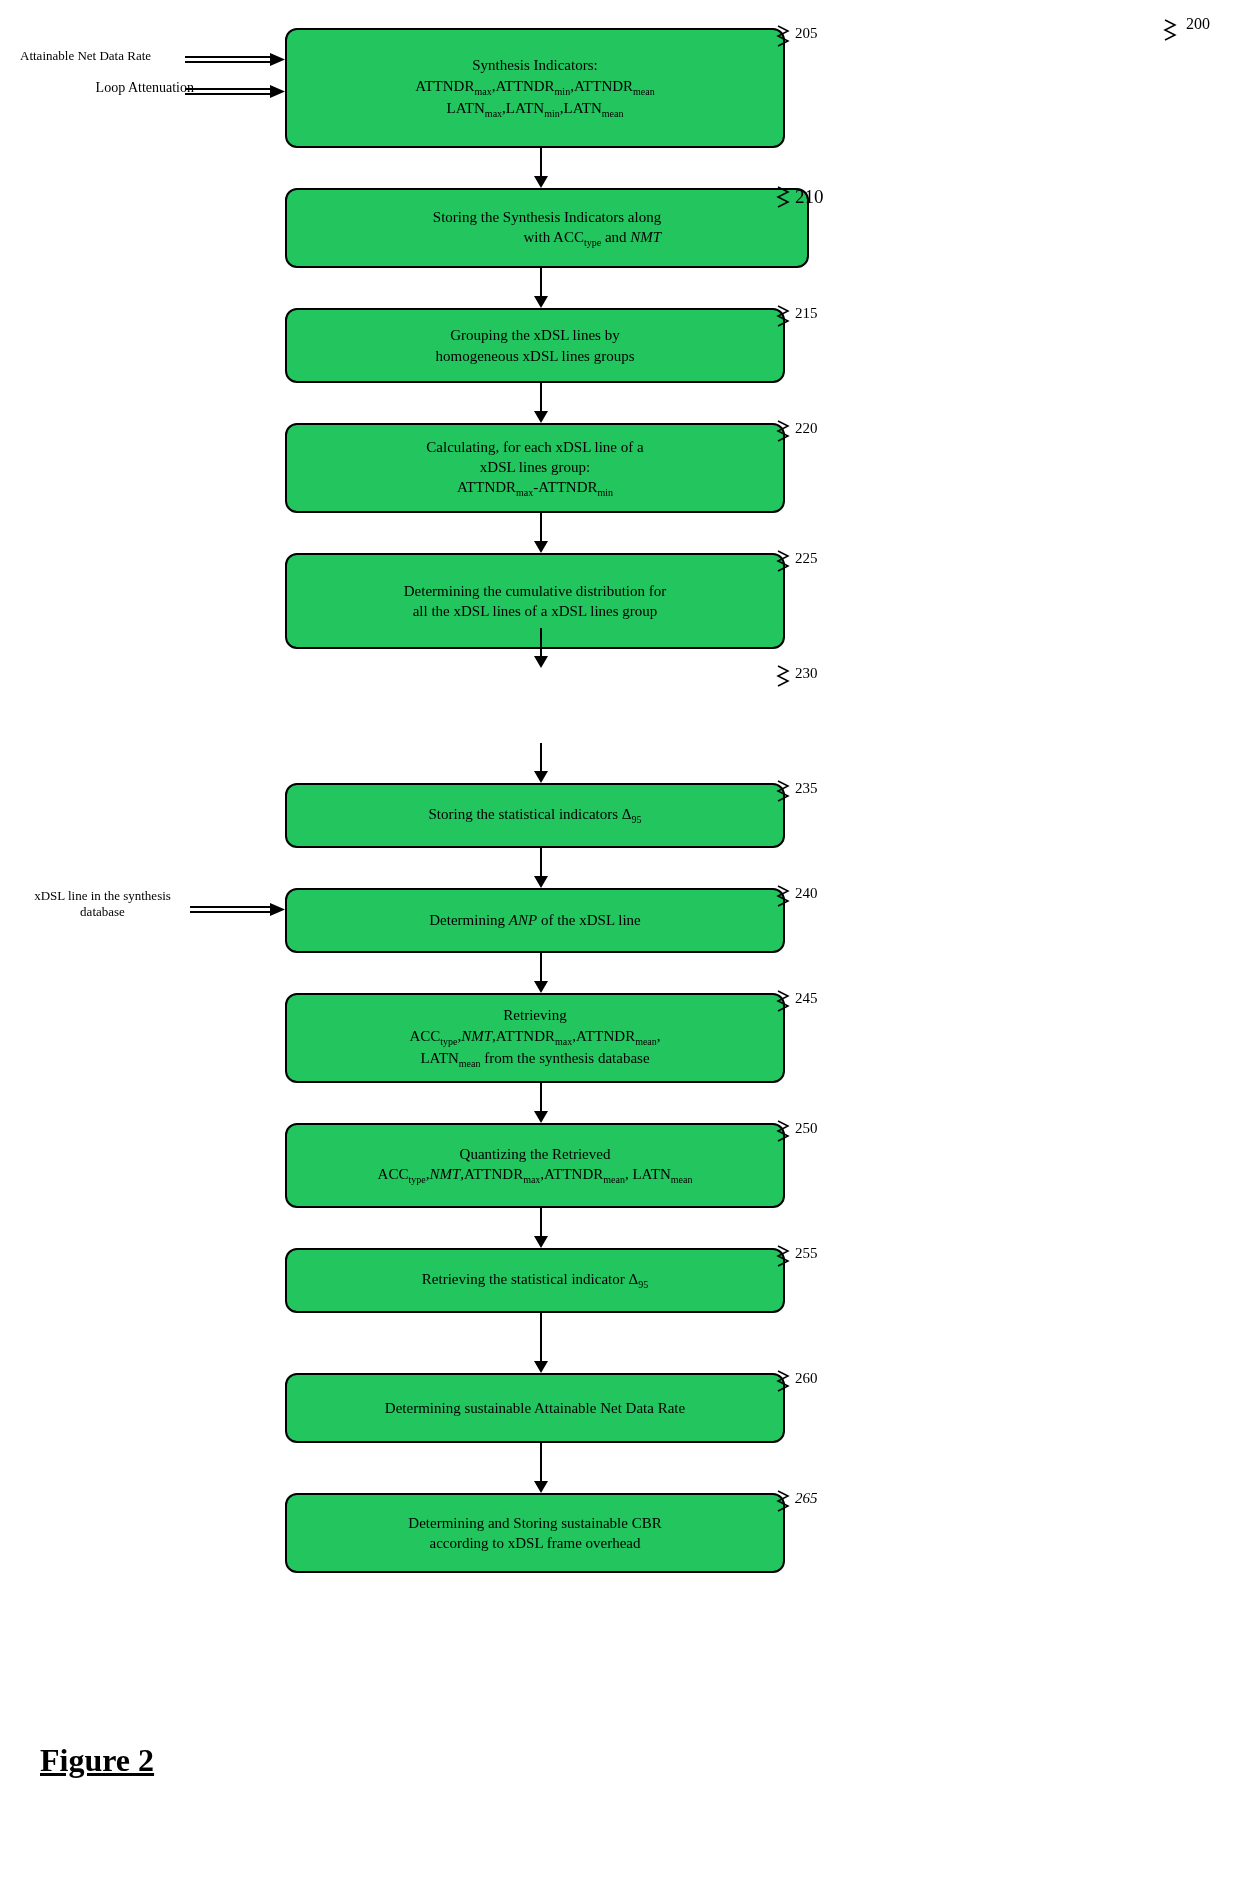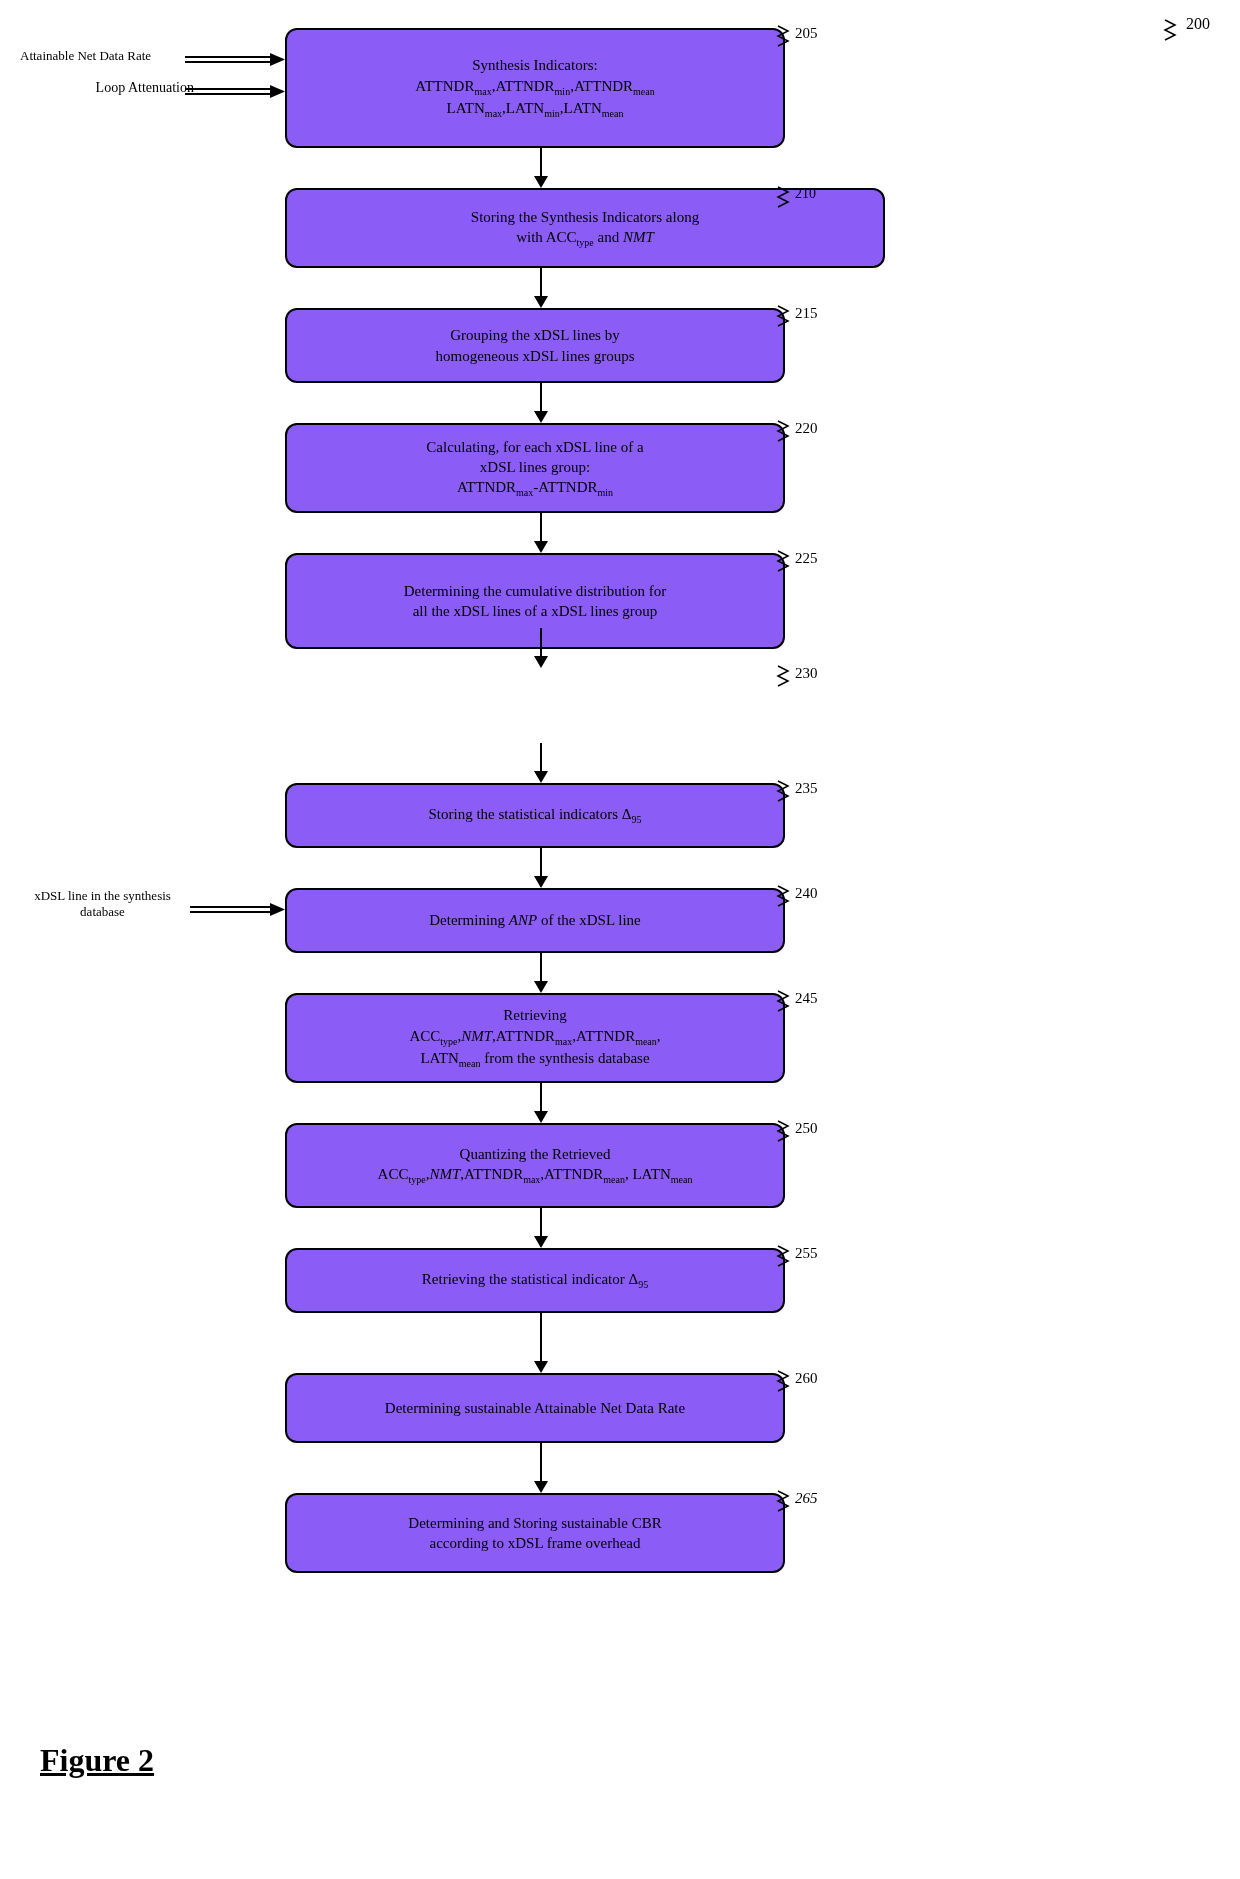--- a/index.html
+++ b/index.html
@@ -14,21 +14,21 @@
     .diagram-container {
       position: relative;
       width: 1240px;
       min-height: 1879px;
       padding: 20px;
     }
     .flow-box {
       border: 2px solid #000;
       border-radius: 12px;
       text-align: center;
-      background: #8b5cf6;
+      background: #22c55e;
       position: absolute;
       font-size: 15px;
       line-height: 1.35;
       display: flex;
       align-items: center;
       justify-content: center;
       padding: 8px 16px;
     }
     .flow-box sub {
       font-size: 10px;
@@ -79,27 +79,27 @@
   <div style="position:absolute; top:25px; left:795px; font-size:15px;">205</div>
   <svg style="position:absolute; top:23px; left:775px;" width="22" height="25">
     <polyline points="3,3 13,8 3,13 13,18 3,23" stroke="#000" stroke-width="1.5" fill="none"></polyline>
   </svg>
 
   <svg style="position:absolute; top:148px; left:533px;" width="16" height="40">
     <line x1="8" y1="0" x2="8" y2="30" stroke="#000" stroke-width="2"></line>
     <polygon points="1,28 8,40 15,28" fill="#000"></polygon>
   </svg>
 
-  <div class="flow-box" style="left:285px; top:188px; width:600px; height:80px;">
+  <div class="flow-box" style="left:285px; top:188px; width:524px; height:80px;text-align:right;">
     <div>
       Storing the Synthesis Indicators along<br>
       with ACC<sub>type</sub> and <i>NMT</i>
     </div>
   </div>
-  <div style="position:absolute; top:186px; left:795px; font-size:14px;">210</div>
+  <div style="position:absolute; top:186px; left:795px; font-size:19px;">210</div>
   <svg style="position:absolute; top:184px; left:775px;" width="22" height="25">
     <polyline points="3,3 13,8 3,13 13,18 3,23" stroke="#000" stroke-width="1.5" fill="none"></polyline>
   </svg>
 
   <svg style="position:absolute; top:268px; left:533px;" width="16" height="40">
     <line x1="8" y1="0" x2="8" y2="30" stroke="#000" stroke-width="2"></line>
     <polygon points="1,28 8,40 15,28" fill="#000"></polygon>
   </svg>
 
   <div class="flow-box" style="left:285px; top:308px; width:500px; height:75px;">

